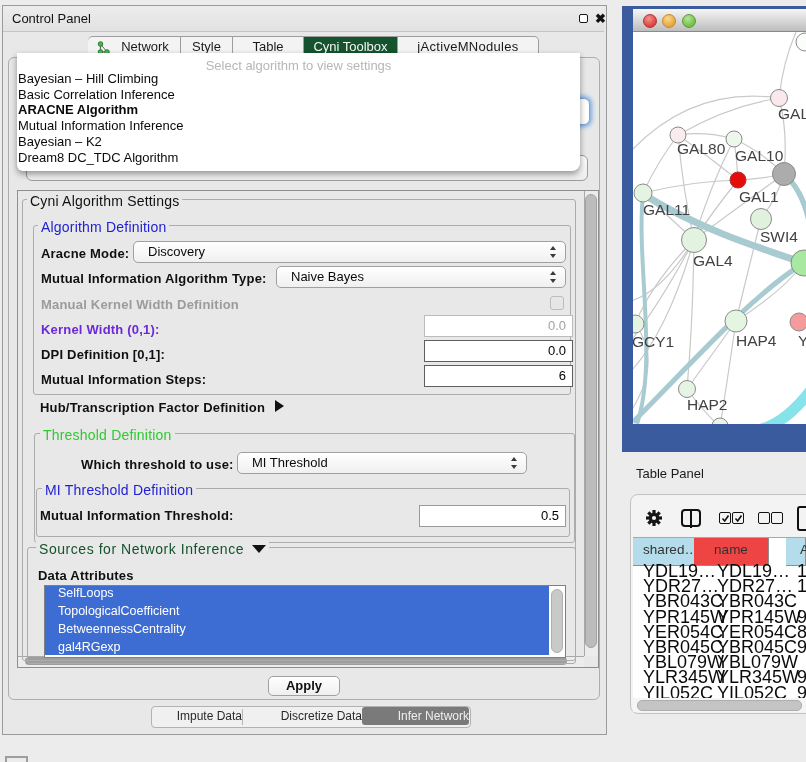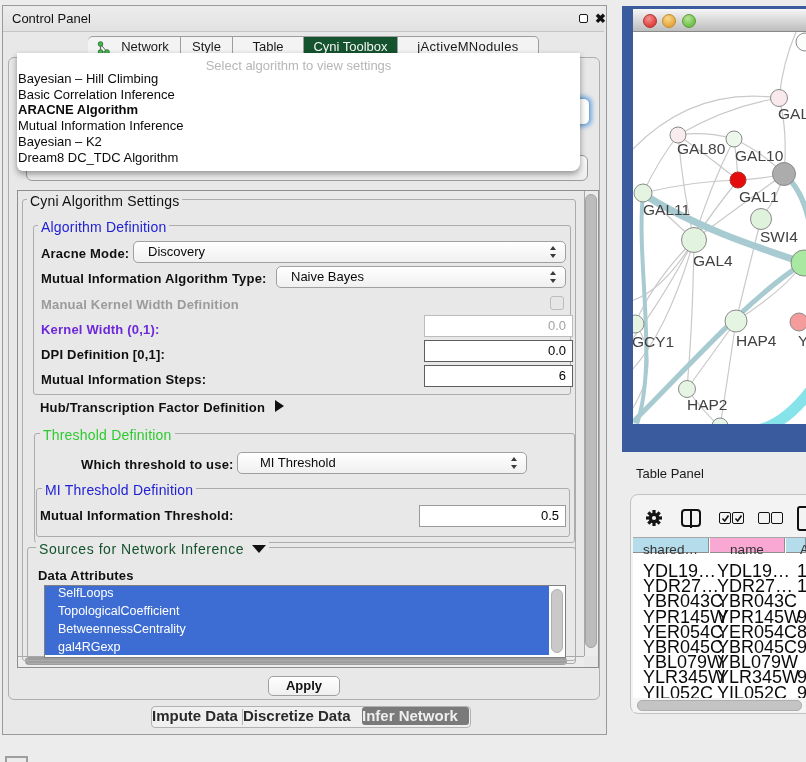--- a/index.html
+++ b/index.html
@@ -62,21 +62,21 @@
 <div class="ab fld" style="left:424px;top:340px;width:141px;border:1px solid #5e5e5e;color:#000">0.0</div>
 <div class="ab lb" style="left:41px;top:372px">Mutual Information Steps:</div>
 <div class="ab fld" style="left:424px;top:365px;width:141px;border:1px solid #5e5e5e;color:#000">6</div>
 
 <div class="ab lb" style="left:40px;top:400px;font-size:13px">Hub/Transcription Factor Definition</div>
 <div class="ab" style="left:275px;top:400px;width:0;height:0;border-left:9px solid #111;border-top:6px solid transparent;border-bottom:6px solid transparent"></div>
 
 <div class="ab grp" style="left:34px;top:433px;width:539px;height:108px"></div>
 <div class="ab gt" style="left:40px;top:427px;color:#2fca2f">Threshold Definition</div>
 <div class="ab lb" style="left:81px;top:457px">Which threshold to use:</div>
-<div class="ab combo" style="left:237px;top:452px;width:288px"><span style="margin-left:22px">MI Threshold</span></div>
+<div class="ab combo" style="left:237px;top:452px;width:288px"><span style="margin-left:14px">MI Threshold</span></div>
 
 <div class="ab grp" style="left:36px;top:488px;width:532px;height:47px"></div>
 <div class="ab gt" style="left:42px;top:482px;color:#2121d4">MI Threshold Definition</div>
 <div class="ab lb" style="left:40px;top:508px">Mutual Information Threshold:</div>
 <div class="ab fld" style="left:419px;top:505px;width:139px;border:1px solid #9a9a9a;color:#000">0.5</div>
 
 <div class="ab grp" style="left:27px;top:547px;width:547px;height:115px"></div>
 <div class="ab gt" style="left:36px;top:541px;color:#14532d;letter-spacing:.55px">Sources for Network Inference <span style="display:inline-block;width:0;height:0;border-top:8px solid #111;border-left:7px solid transparent;border-right:7px solid transparent;vertical-align:1px;margin-left:4px"></span></div>
 <div class="ab lb" style="left:38px;top:568px;font-size:13px">Data Attributes</div>
 
@@ -203,40 +203,40 @@
     <svg width="9" height="9" viewBox="0 0 9 9">
       <path d="M1.5 4.5 L3.7 7 L7.5 1.5" stroke="#111" stroke-width="1.6" fill="none"></path>
     </svg>
   </div>
 <div class="ab ck" style="left:758px;top:512px"></div>
 <div class="ab ck" style="left:771px;top:512px"></div>
 <div class="ab" style="left:797px;top:506px;width:16px;height:21px;border:2.5px solid #111;border-radius:3px;background:#f3f3f3"></div>
 
 <div class="ab" style="left:633px;top:537px;width:173px;height:162px;background:#fff;border-top:1px solid #a8a8a8"></div>
 <div class="ab th" style="left:633px;top:538px;width:76px;background:#b5dcea">shared…</div>
-<div class="ab th" style="left:710px;top:538px;width:75px;background:#f9a8d4">name</div>
+<div class="ab th" style="left:694px;top:538px;width:75px;background:#ef4444">name</div>
 <div class="ab th" style="left:786px;top:538px;width:20px;background:#b5dcea;text-align:left;padding-left:14px">A</div>
 <div class="ab tc" style="left:643px;top:564px">YDL19…<br>YDR27…<br>YBR043C<br>YPR145W<br>YER054C<br>YBR045C<br>YBL079W<br>YLR345W<br>YIL052C</div>
 <div class="ab tc" style="left:717px;top:564px">YDL19…<br>YDR27…<br>YBR043C<br>YPR145W<br>YER054C<br>YBR045C<br>YBL079W<br>YLR345W<br>YIL052C</div>
 <div class="ab tc" style="left:797px;top:564px">13<br>12<br>&nbsp;<br>9.<br>8.<br>9.<br>&nbsp;<br>9.<br>9.</div>
 
 <div class="ab" style="left:633px;top:698px;width:173px;height:14px;background:#f5f5f5"></div>
 <div class="ab" style="left:637px;top:700px;width:163px;height:9px;background:#c4c4c4;border:1px solid #aeaeae;border-radius:5px"></div>
 
 <style>
 .tab{height:21px;background:#f3f3f3;border:1px solid #9e9e9e;box-sizing:border-box;
  font-size:13px;color:#1a1a1a;text-align:center;line-height:20px;border-left-width:0}
 .tab:first-of-type{border-left-width:1px}
 .tab.sel{background:#14532d;color:#f5f5f5}
 .grp{border:1px solid #acacac;border-radius:3px}
 .gt{font-size:14px;letter-spacing:.2px;background:#e8e8e8;padding:0 3px}
 .lb{font-size:13px;letter-spacing:.2px;font-weight:bold;color:#101010}
 .combo{height:20px;background:linear-gradient(#ffffff,#f0f0f0);border:1px solid #a0a0a0;border-radius:5px;font-size:13px;color:#0a0a0a;line-height:19px}
 .combo:after{content:"";position:absolute;right:9px;top:4px;width:0;height:0;border-left:3px solid transparent;border-right:3px solid transparent;border-bottom:4.5px solid #3a3a3a}
 .combo:before{content:"";position:absolute;right:9px;top:11.5px;width:0;height:0;border-left:3px solid transparent;border-right:3px solid transparent;border-top:4.5px solid #3a3a3a}
 .fld{height:20px;background:#fff;font-size:13px;text-align:right;padding-right:6px;line-height:20px}
-.bt{height:18px;font-size:15px;font-weight:bold;color:#2a2a2a;text-align:left;line-height:18px}
+.bt{height:18px;font-size:12px;font-weight:normal;color:#2a2a2a;text-align:right;line-height:18px}
 .light{width:12px;height:12px;border-radius:50%}
 .ck{width:10px;height:10px;border:1.6px solid #111;border-radius:2px;background:#f3f3f3}
 .ck svg{position:absolute;left:0.5px;top:0.5px}
-.th{height:15px;border-right:1px solid #8e8e8e;border-bottom:1px solid #8e8e8e;font-size:13.5px;color:#333;text-align:center;line-height:24px;box-sizing:border-box}
+.th{height:28px;border-right:1px solid #8e8e8e;border-bottom:1px solid #8e8e8e;font-size:13.5px;color:#333;text-align:center;line-height:24px;box-sizing:border-box}
 .tc{font-size:18px;color:#0a0a0a;line-height:15.2px}
 </style>
 
 </body></html>

